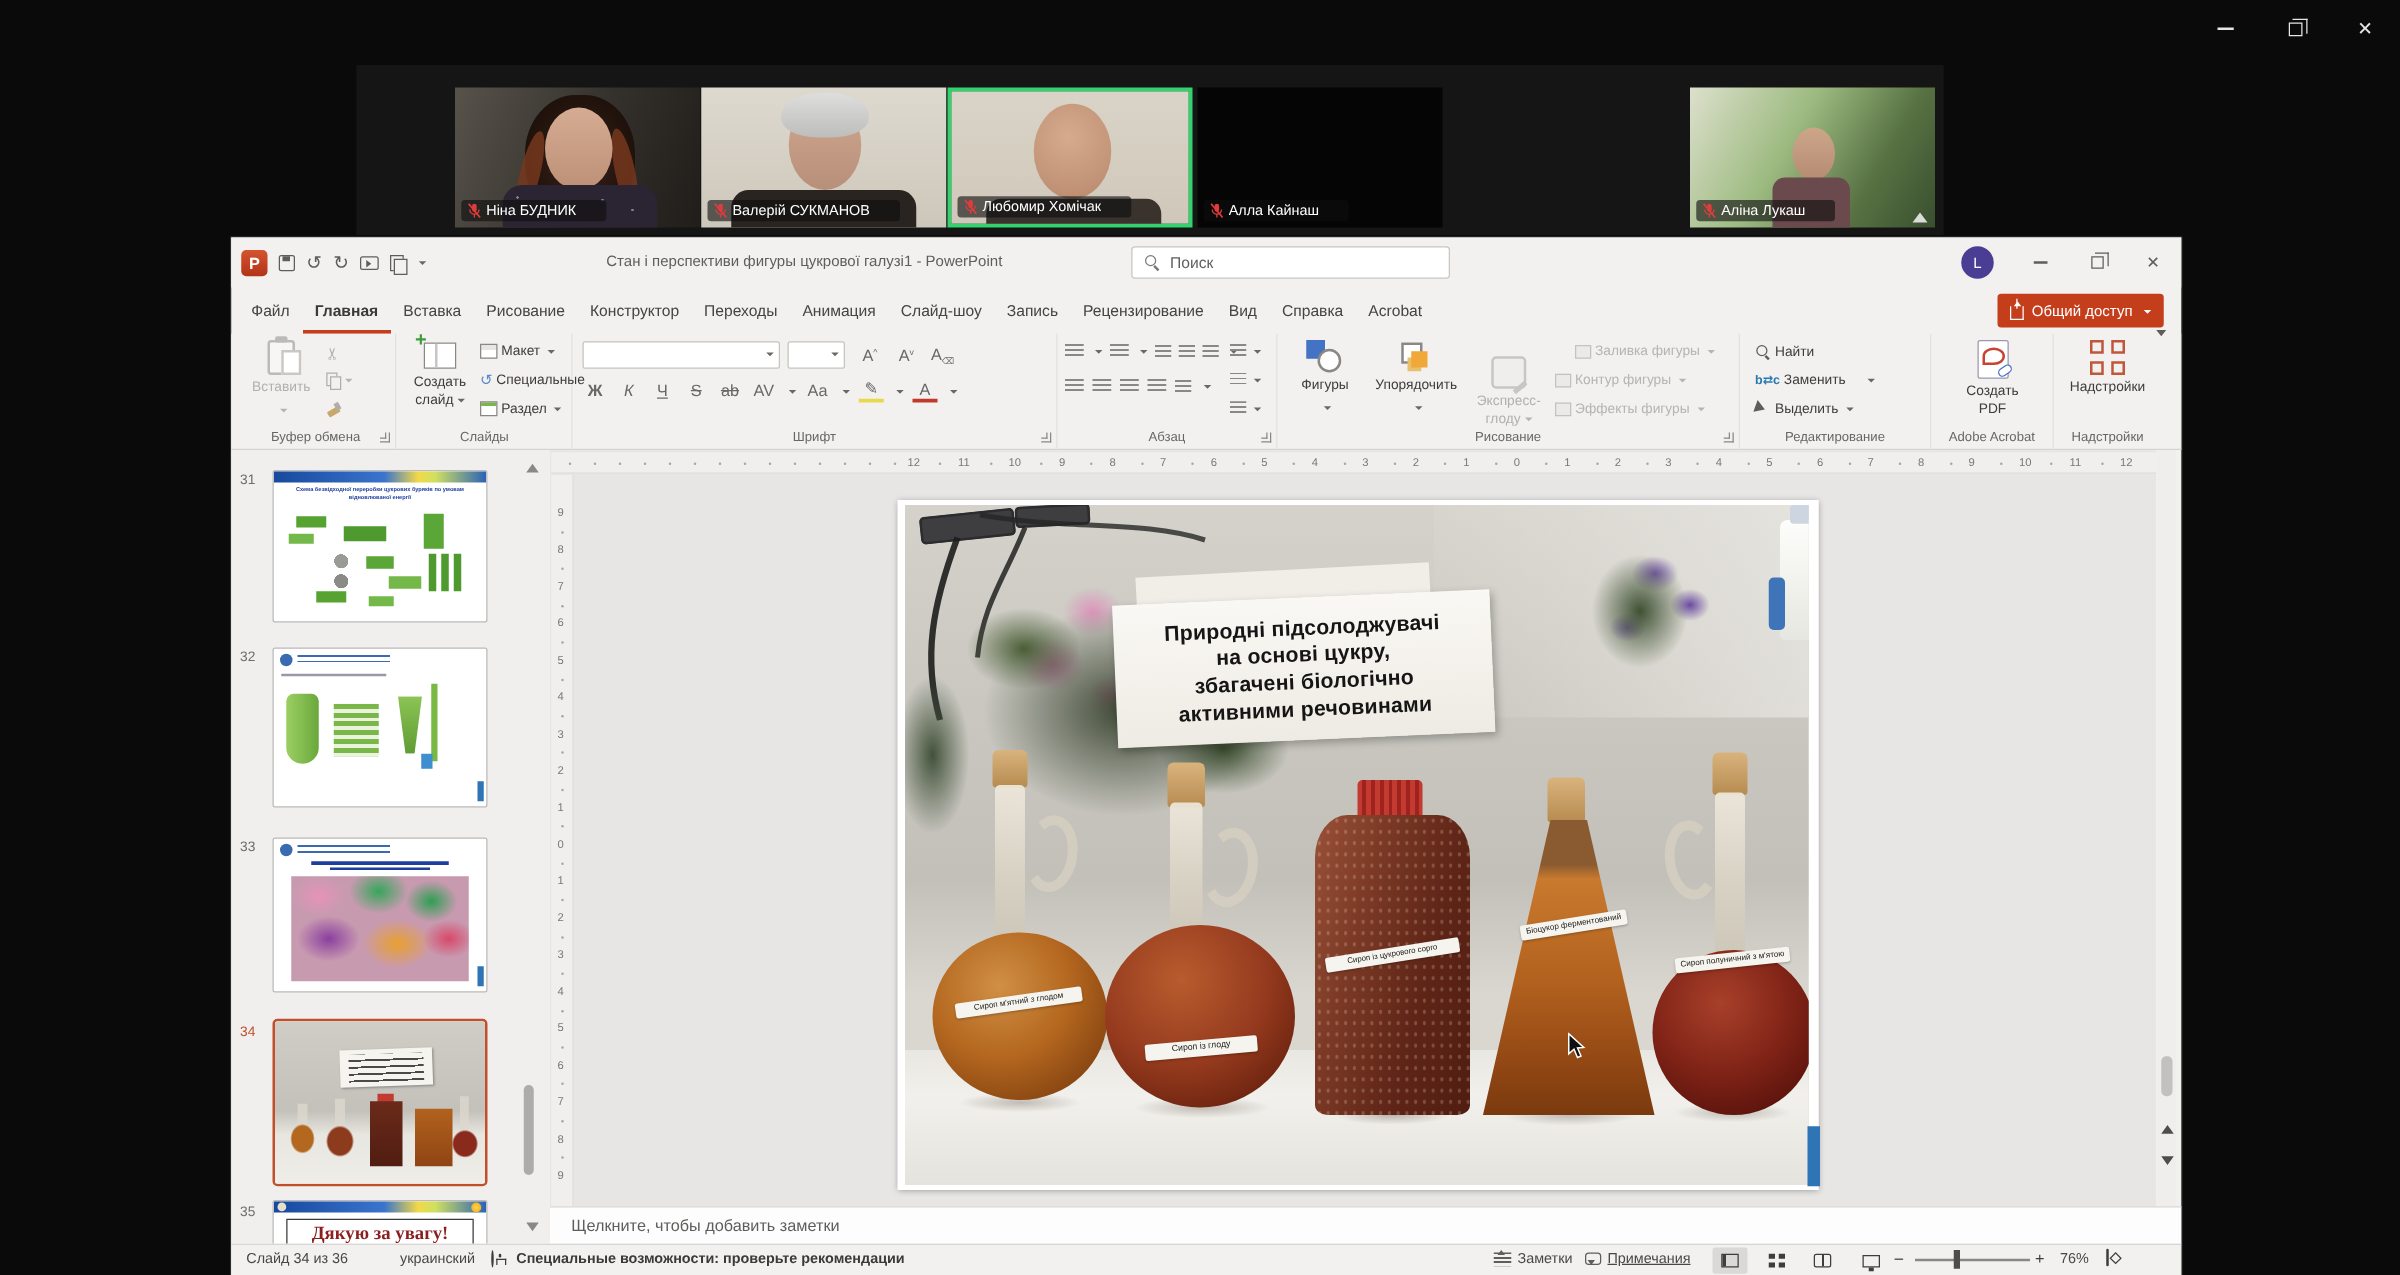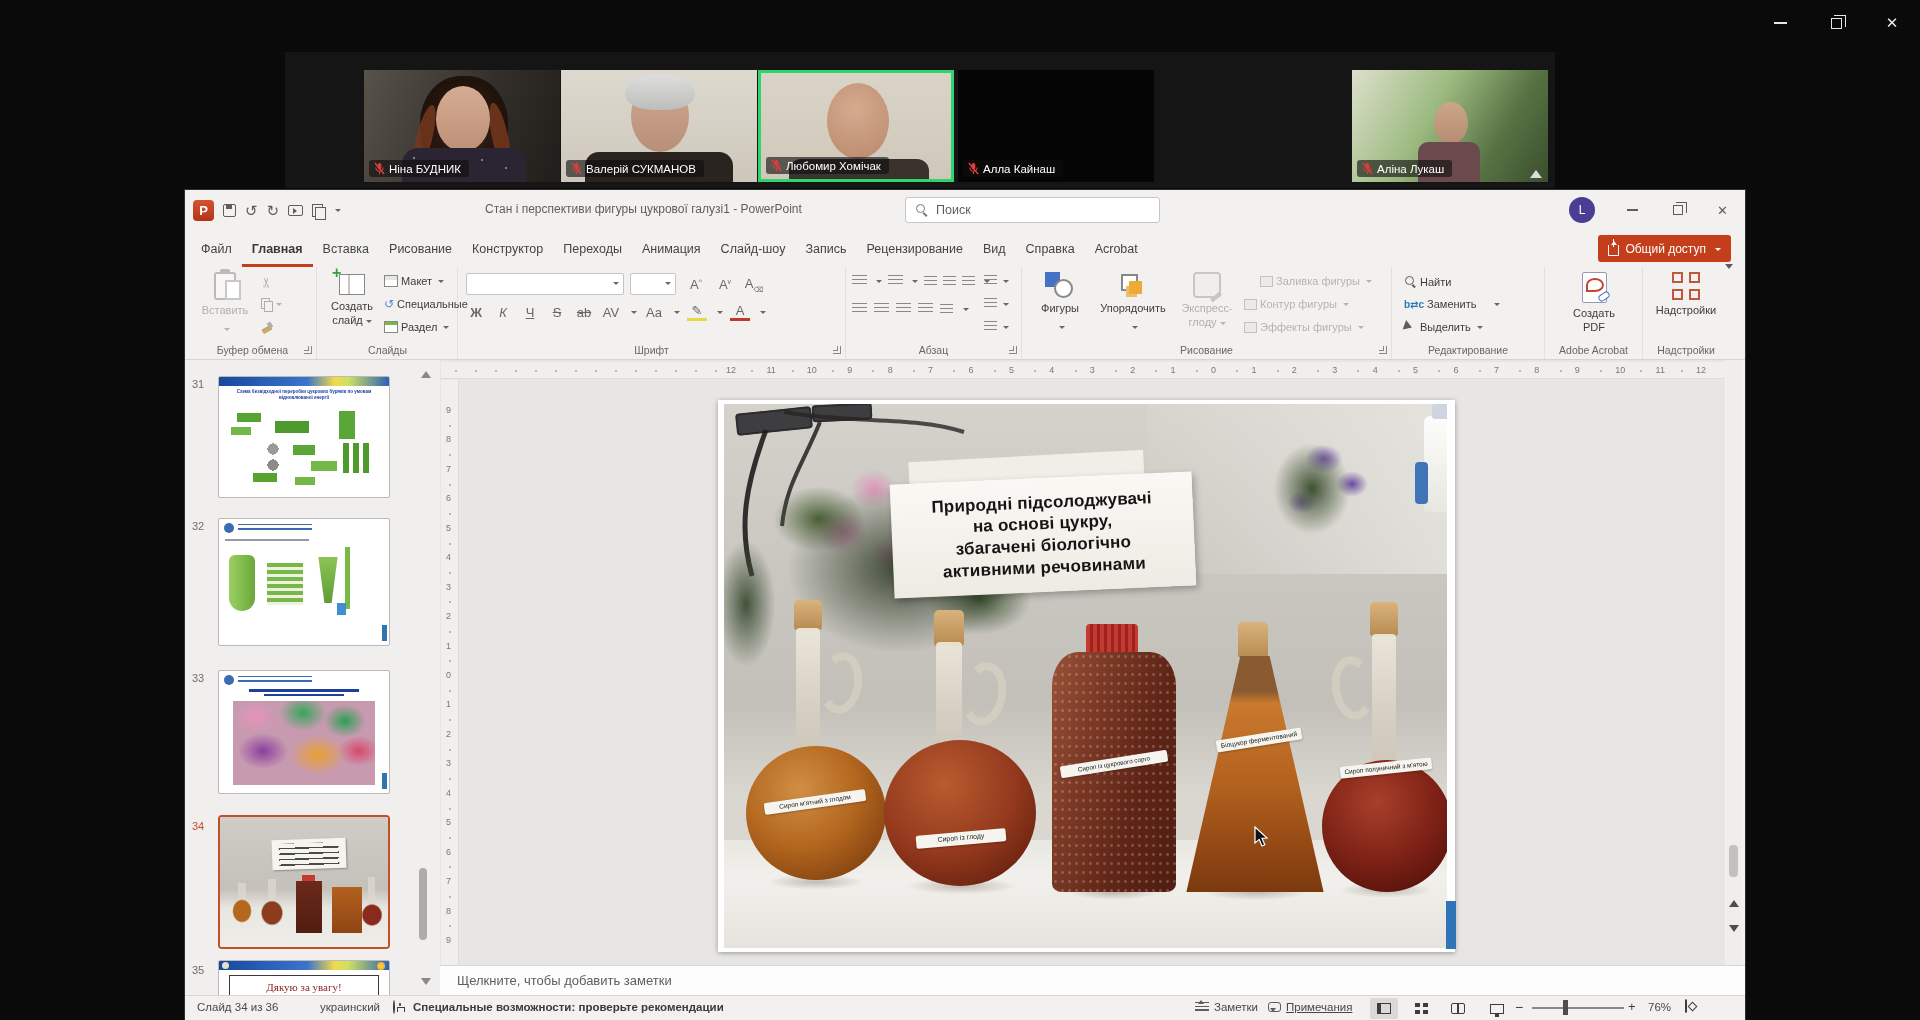--- a/index.html
+++ b/index.html
@@ -14,21 +14,21 @@
   .osmin-g{width:13px;height:2px;background:#e6e6e6;}
   .osmax-g{width:11px;height:11px;border:1.5px solid #e6e6e6;position:relative;background:transparent;}
   .osmax-g::after{content:"";position:absolute;left:2px;top:-4px;width:11px;height:11px;border:1.5px solid #e6e6e6;border-left:none;border-bottom:none;}
   .osx{font-size:15px;}
 
   
   .strip{position:absolute;left:285px;top:52px;width:1270px;height:136px;background:#151515;}
   .tile{position:absolute;top:18px;width:196px;height:112px;overflow:hidden;background:#000;}
   .tile.active{border:3px solid #31d46c;}
   .name-tag{position:absolute;left:5px;bottom:5px;display:flex;align-items:center;gap:4px;
-    background:rgba(15,15,15,.62);border-radius:3px;padding:2px 8px 2px 5px;z-index:5;}
+    background:rgba(15,15,15,.62);border-radius:3px;padding:2px 24px 2px 5px;z-index:5;}
   .name-tag span{color:#fff;font-size:11.5px;white-space:nowrap;}
   .skin{position:absolute;border-radius:50%;}
   .big-name{position:absolute;left:16px;top:42px;color:#fff;font-weight:bold;font-size:17px;letter-spacing:.3px;}
   .strip-chev{position:absolute;left:1245px;top:112px;width:0;height:0;border:6px solid transparent;border-bottom:8px solid #dcdcdc;}
 
   .t1{background:linear-gradient(110deg,#57534b,#34302b 55%,#201d1a);}
   .t1 .hair{position:absolute;left:56px;top:6px;width:88px;height:102px;border-radius:46%;background:radial-gradient(closest-side,#3a241c,#1f110b);}
   .t1 .lock{position:absolute;width:16px;height:70px;border-radius:50%;background:#76371d;opacity:.85;}
   .t1 .body{position:absolute;left:38px;top:78px;width:124px;height:36px;border-radius:16px 16px 0 0;background:#2b2432;
     background-image:radial-gradient(2px 2px at 12px 10px,#8a7a9a 40%,transparent 60%),radial-gradient(2px 2px at 34px 18px,#8a7a9a 40%,transparent 60%),radial-gradient(2px 2px at 80px 12px,#8a7a9a 40%,transparent 60%),radial-gradient(2px 2px at 104px 20px,#8a7a9a 40%,transparent 60%);}
@@ -474,21 +474,21 @@
         <div class="abs" style="left:10px;top:5px;width:56px;text-align:center;">
           <div class="shapeic" style="margin:0 auto;"></div>
           <div class="bigl" style="margin-top:4px;">Фигуры</div>
           <span class="dda"></span>
         </div>
         <div class="abs" style="left:70px;top:5px;width:82px;text-align:center;">
           <div class="arric" style="margin:0 auto;"></div>
           <div class="bigl" style="margin-top:4px;">Упорядочить</div>
           <span class="dda"></span>
         </div>
-        <div class="abs" style="left:156px;top:5px;width:58px;text-align:center;">
+        <div class="abs" style="left:156px;top:18px;width:58px;text-align:center;">
           <div class="qsic" style="margin:0 auto;"></div>
           <div class="bigl gy" style="margin-top:4px;">Экспресс-</div>
           <div class="bigl gy"><span>глоду</span><span class="dda gy"></span></div>
         </div>
         <div class="rrow" style="left:238px;top:8px;">
             <span class="tinyic"></span>
             <span class="rtxt gy">Заливка фигуры</span>
             <span class="dda gy"></span>
           </div>
         <div class="rrow" style="left:222px;top:31px;">
@@ -613,21 +613,21 @@
           radial-gradient(15px 16px at 152px 50px,#8a2a1c 60%,transparent 70%),
           linear-gradient(rgba(222,216,206,.8),rgba(222,216,206,.8)) 148px 12px/7px 28px no-repeat;"></div>
       </div>
 
       <div class="snum" style="top:604px;">35</div>
       <div class="thumb" style="top:600px;height:60px;">
         <div class="m-hdr"></div>
         <div class="abs" style="left:3px;top:1px;width:7px;height:7px;border-radius:50%;background:#e8dfc8;"></div>
         <div class="abs" style="right:4px;top:1px;width:8px;height:8px;border-radius:50%;background:radial-gradient(#ffd24a,#e8a818);"></div>
         <div class="abs" style="left:10px;top:14px;right:10px;height:24px;border:1.5px solid #3a3a3a;display:flex;align-items:center;justify-content:center;">
-          <span style="font-family:'Liberation Serif','DejaVu Serif',serif;font-weight:400;font-size:11px;color:#8c1f1f;">Дякую за увагу!</span>
+          <span style="font-family:'Liberation Serif','DejaVu Serif',serif;font-weight:700;font-size:15px;color:#8c1f1f;">Дякую за увагу!</span>
         </div>
       </div>
 
       <div class="pscroll-up"></div>
       <div class="pthumb"></div>
       <div class="pscroll-dn"></div>
     </div>
 
     <div class="editor"></div>
     <div class="ruler-h" id="ruler-h">

